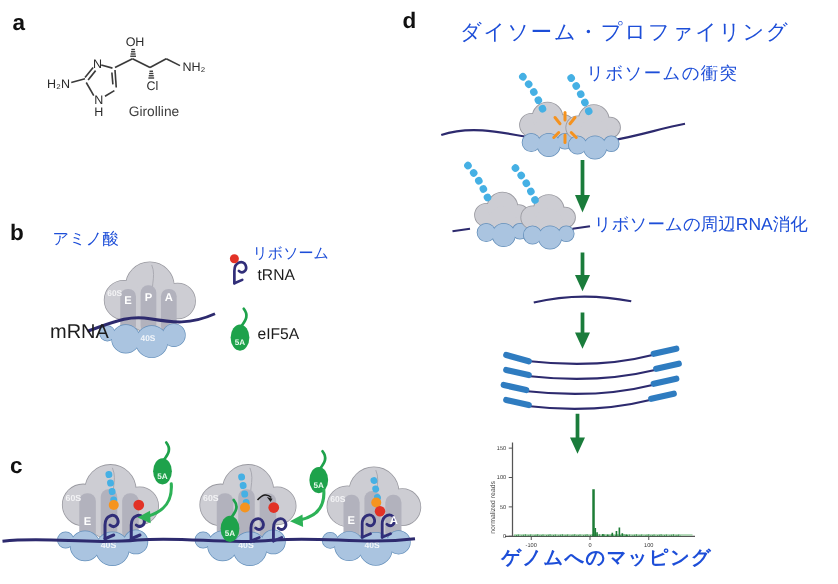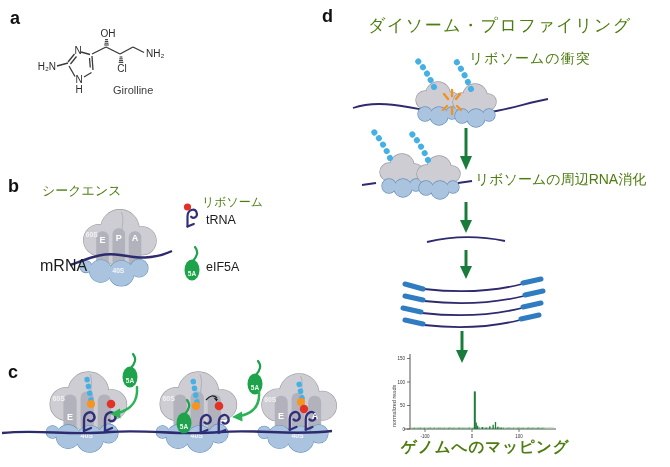--- a/index.html
+++ b/index.html
@@ -1,21 +1,21 @@
 <!DOCTYPE html>
 <html><head>
 <meta charset="utf-8">
 <style>
   html,body{margin:0;padding:0;background:#ffffff;}
   #page{position:relative;width:670px;height:467px;background:#ffffff;overflow:hidden;
         font-family:"Liberation Sans","DejaVu Sans",sans-serif;color:#1c1c1c;}
   #art{position:absolute;left:0;top:0;}
   .lbl{position:absolute;white-space:nowrap;line-height:1.15;}
   .panel-letter{font-weight:bold;font-size:18px;color:#111;}
-  .jp{color:#4d7c0f;}
+  .jp{color:#1d4ed8;}
   svg text{font-family:"Liberation Sans","DejaVu Sans",sans-serif;}
 </style>
 </head>
 <body>
 
 <div id="page">
 
   <svg id="art" width="670" height="467" viewBox="0 0 670 467">
     <defs>
 
@@ -377,23 +377,23 @@
         <line x1="501.14" y1="429" x2="501.14" y2="427.59" stroke="#1d7d36" stroke-width="1.3"></line>
       </g>
     <text transform="translate(396,427) rotate(-90)" font-size="5.5" fill="#444">normalized reads</text>
   </svg>
 
   <div class="lbl panel-letter" style="left:10px;top:8px;">a</div>
   <div class="lbl panel-letter" style="left:8px;top:176px;">b</div>
   <div class="lbl panel-letter" style="left:8px;top:362px;">c</div>
   <div class="lbl panel-letter" style="left:322px;top:6px;">d</div>
 
-  <div class="lbl" style="left:113px;top:84px;font-size:11px;color:#3d3d3d;">Girolline</div>
-
-  <div class="lbl jp" style="left:42px;top:184px;font-size:13px;">シークエンス</div>
+  <div class="lbl" style="left:103px;top:84px;font-size:11px;color:#3d3d3d;">Girolline</div>
+
+  <div class="lbl jp" style="left:42px;top:184px;font-size:13px;">アミノ酸</div>
   <div class="lbl" style="left:40px;top:257px;font-size:16px;">mRNA</div>
   <div class="lbl jp" style="left:202px;top:196px;font-size:12px;">リボソーム</div>
   <div class="lbl" style="left:206px;top:213px;font-size:12.5px;">tRNA</div>
   <div class="lbl" style="left:206px;top:260px;font-size:12.5px;">eIF5A</div>
 
   <div class="lbl jp" style="left:368px;top:16px;font-size:17px;letter-spacing:1.5px;">ダイソーム・プロファイリング</div>
   <div class="lbl jp" style="left:475px;top:171px;font-size:14px;">リボソームの周辺RNA消化</div>
   <div class="lbl jp" style="left:469px;top:50px;font-size:14px;letter-spacing:1px;">リボソームの衝突</div>
   <div class="lbl jp" style="left:401px;top:438px;font-size:15.5px;letter-spacing:1px;font-weight:bold;">ゲノムへのマッピング</div>
 </div>

